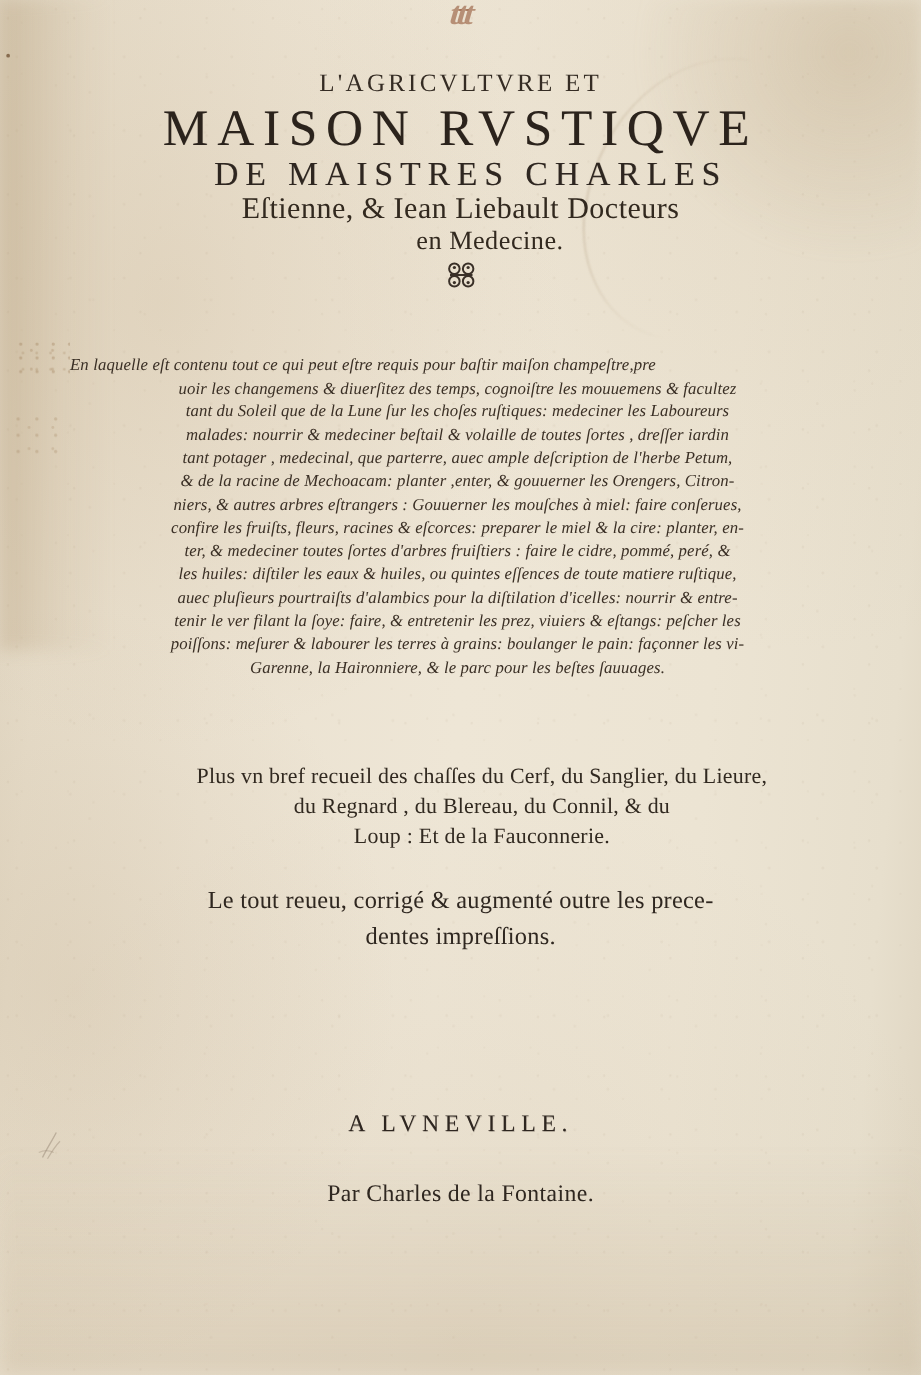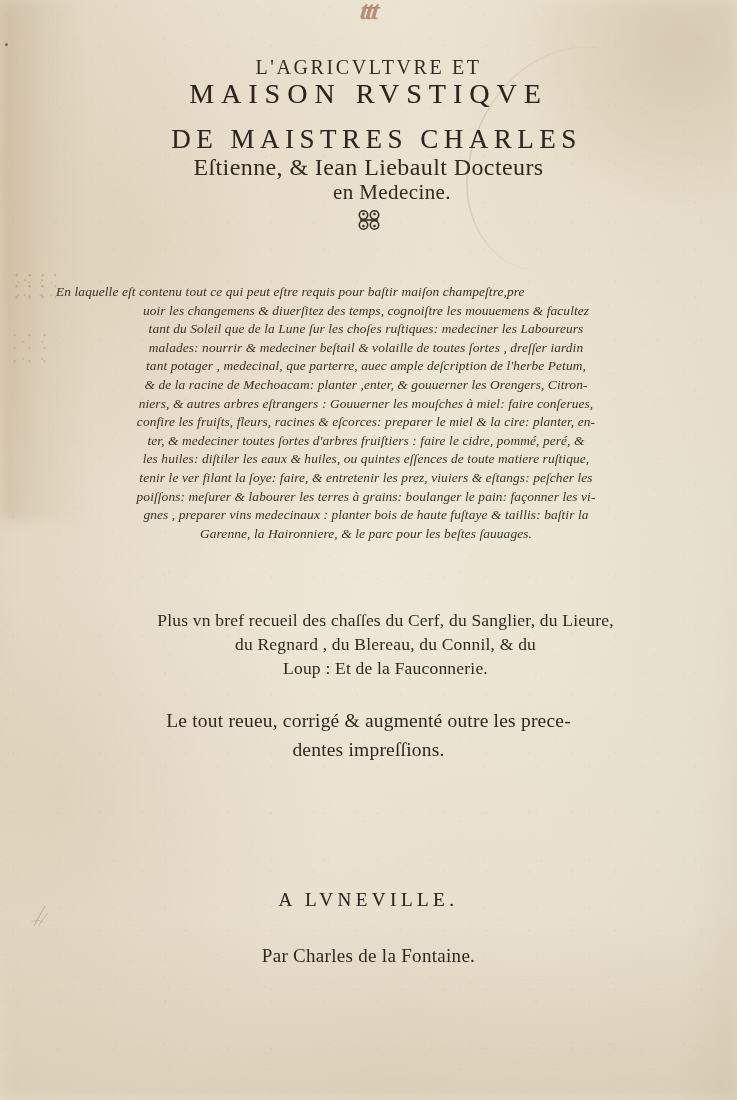--- a/index.html
+++ b/index.html
@@ -149,21 +149,21 @@
   .t-line1 {
     position: absolute; left: 0; right: 0; top: 56px;
     font-size: 20px;
     letter-spacing: 2.6px;
     font-variant: small-caps;
     text-transform: none;
     color: #352c24;
   }
   .t-line2 {
     position: absolute; left: 0; right: 0; top: 78px;
-    font-size: 28px;
+    font-size: 41px;
     letter-spacing: 7px;
     color: #2b231c;
   }
   .t-line3 {
     position: absolute; left: 0; right: 0; top: 124px;
     font-size: 27px;
     letter-spacing: 5.5px;
     color: #2e2620;
     padding-left: 16px;
   }
@@ -306,23 +306,23 @@
       <span class="ln first">En laquelle eſt contenu tout ce qui peut eſtre requis pour baſtir maiſon champeſtre,pre</span>
       <span class="ln">uoir les changemens &amp; diuerſitez des temps, cognoiſtre les mouuemens &amp; facultez</span>
       <span class="ln">tant du Soleil que de la Lune ſur les  choſes ruſtiques: medeciner les  Laboureurs</span>
       <span class="ln">malades: nourrir &amp; medeciner beſtail &amp; volaille de  toutes ſortes , dreſſer iardin</span>
       <span class="ln">tant  potager , medecinal, que parterre, auec ample deſcription de l'herbe  Petum,</span>
       <span class="ln">&amp; de la racine de Mechoacam: planter ,enter, &amp; gouuerner les Orengers, Citron-</span>
       <span class="ln">niers, &amp; autres arbres eſtrangers : Gouuerner les mouſches à miel: faire conſerues,</span>
       <span class="ln">confire les fruiſts, fleurs, racines &amp; eſcorces: preparer le miel &amp; la cire: planter, en-</span>
       <span class="ln">ter, &amp; medeciner  toutes ſortes d'arbres fruiſtiers : faire le cidre, pommé, peré, &amp;</span>
       <span class="ln">les huiles: diſtiler les eaux &amp; huiles, ou quintes eſſences de toute matiere ruſtique,</span>
+      <span class="ln">auec pluſieurs pourtraiſts d'alambics pour la diſtilation d'icelles: nourrir &amp; entre-</span>
       <span class="ln">tenir le ver filant la ſoye: faire, &amp; entretenir les prez, viuiers &amp; eſtangs: peſcher les</span>
       <span class="ln">poiſſons: meſurer &amp; labourer les terres à grains: boulanger le pain: façonner les vi-</span>
-      <span class="ln">gnes , preparer vins medecinaux : planter bois de haute fuſtaye &amp; taillis: baſtir la</span>
       <span class="ln">Garenne, la Haironniere, &amp; le parc pour les beſtes ſauuages.</span>
     </div>
 
     <div class="hunt ink">
       <span class="ln">Plus vn bref recueil des chaſſes du Cerf, du Sanglier, du Lieure,</span>
       <span class="ln">du Regnard , du Blereau, du Connil, &amp; du</span>
       <span class="ln">Loup : Et de la Fauconnerie.</span>
     </div>
 
     <div class="revised ink">

